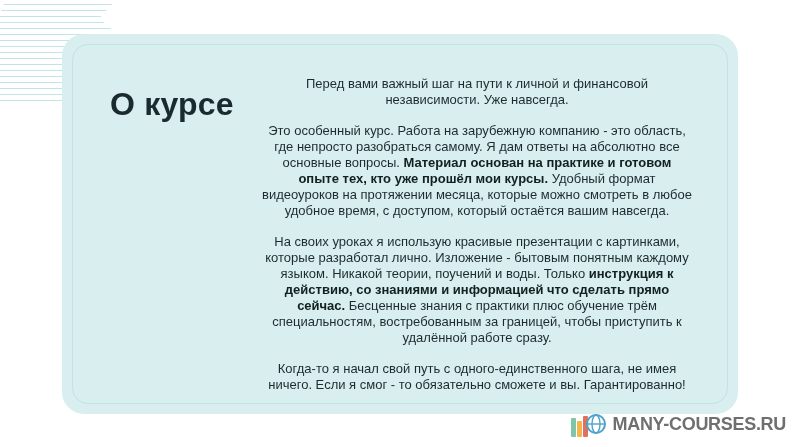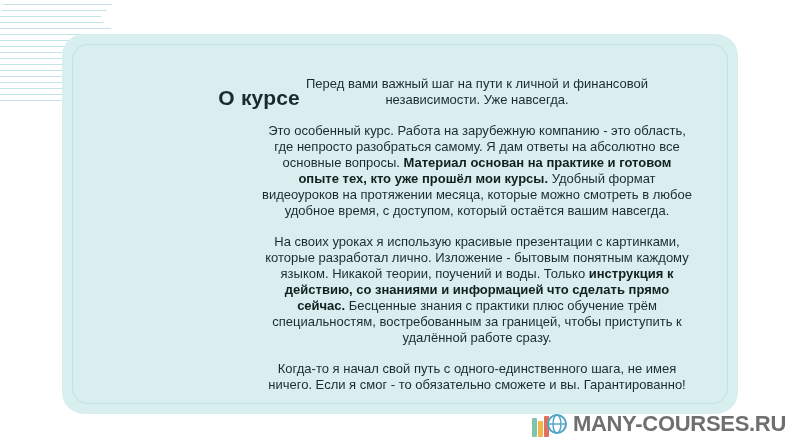--- a/index.html
+++ b/index.html
@@ -62,25 +62,24 @@
     bottom: 10px;
     border: 1px solid #c2e2e4;
     border-radius: 16px;
     pointer-events: none;
   }
   .title {
     position: absolute;
     left: 48px;
     top: 52px;
     width: 190px;
-    font-size: 21px;
+    font-size: 32px;
     font-weight: bold;
     color: #1a2a2e;
     letter-spacing: 0.2px;
-    text-align: right;
   }
   .body-text {
     position: absolute;
     left: 200px;
     top: 42px;
     width: 430px;
     font-size: 13px;
     line-height: 16px;
     color: #1d2b30;
     text-align: center;
@@ -103,21 +102,21 @@
     display: flex;
     align-items: center;
     gap: 6px;
   }
   .wm-logo {
     width: 36px;
     height: 30px;
     position: relative;
   }
   .wm-text {
-    font-size: 22px;
+    font-size: 18px;
     font-weight: bold;
     color: #6f6f6f;
     letter-spacing: -0.3px;
     text-shadow: 0 1px 0 #ffffff;
   }
 </style>
 </head>
 <body>
 
 <div class="slide">

